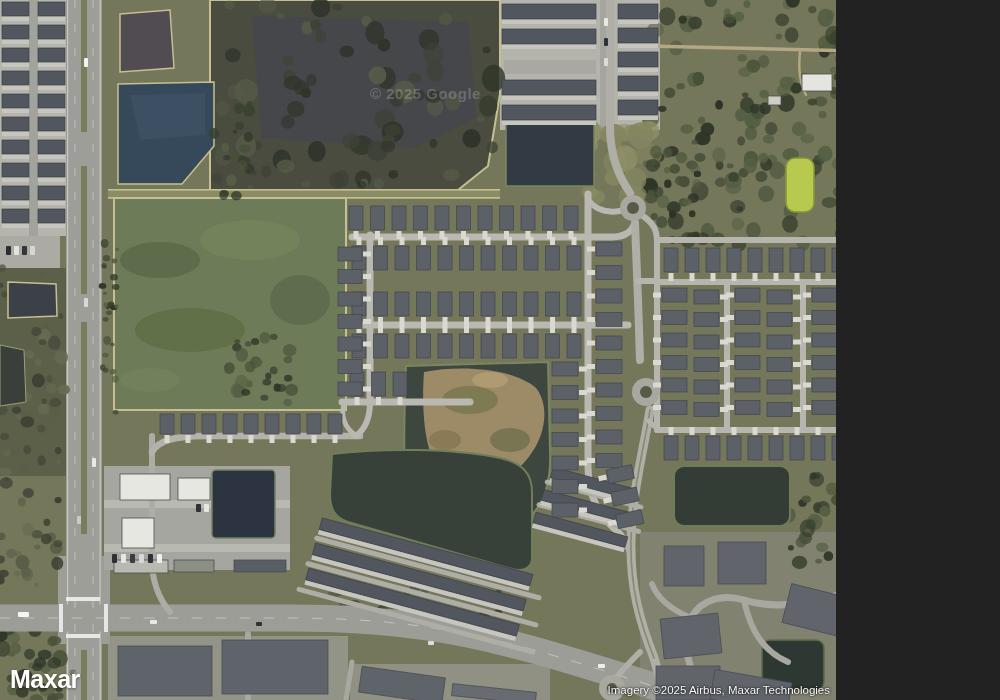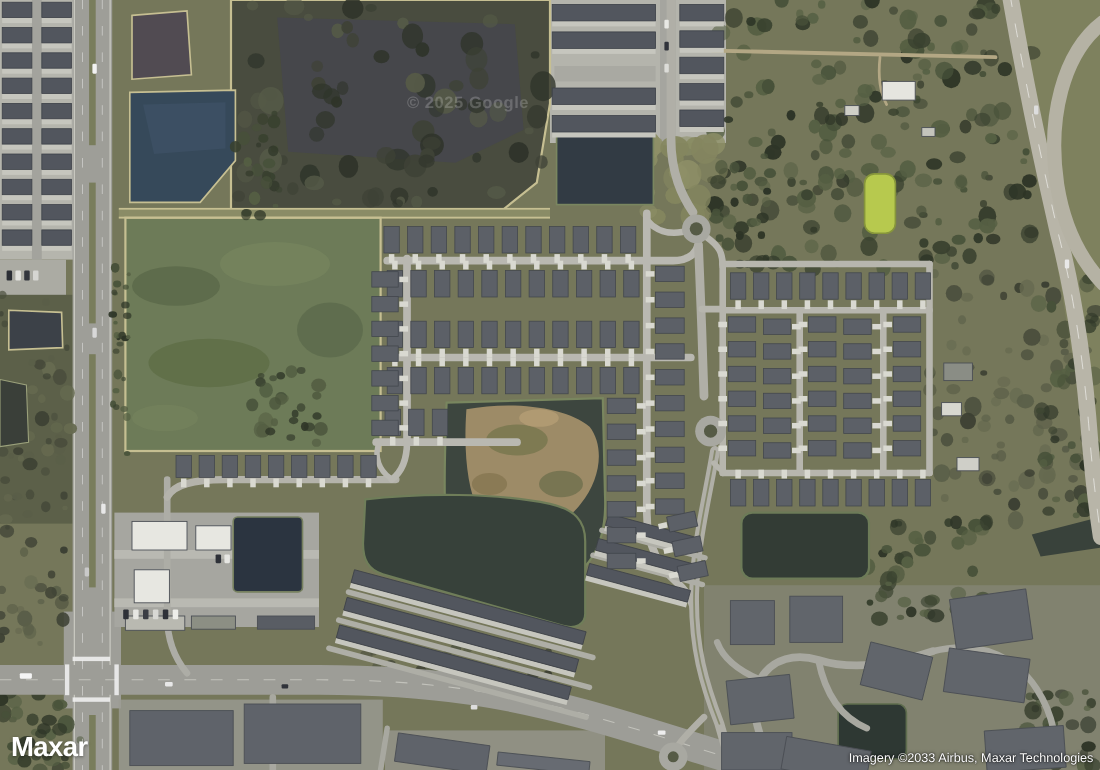--- a/index.html
+++ b/index.html
@@ -1,16 +1,16 @@
 <!DOCTYPE html>
 <html><head>
 <meta charset="utf-8">
 <style>
   html,body{margin:0;padding:0;background:#222;}
-  .stage{position:relative;width:1000px;height:700px;overflow:hidden;background:#75775a;
+  .stage{position:relative;width:836px;height:700px;overflow:hidden;background:#75775a;
          font-family:"Liberation Sans",sans-serif;cursor:grab;}
   .stage svg{position:absolute;left:0;top:0;display:block;}
   .watermark{position:absolute;left:370px;top:85px;font-size:15px;font-weight:700;
              letter-spacing:.5px;color:rgba(255,255,255,0.20);white-space:nowrap;user-select:none;}
   .google-logo{position:absolute;left:10px;bottom:6px;font-size:25px;font-weight:600;
                letter-spacing:-0.5px;color:#ffffff;text-shadow:0 1px 3px rgba(0,0,0,0.45);
                white-space:nowrap;user-select:none;cursor:pointer;}
   .attribution{position:absolute;right:6px;bottom:4px;font-size:11.5px;color:#ffffff;
                text-shadow:0 0 3px rgba(0,0,0,0.95),0 0 1px rgba(0,0,0,0.95);white-space:nowrap;}
 </style>
@@ -1271,14 +1271,14 @@
     <g>
       <rect x="59" y="604" width="4" height="28" fill="#eeeeee" opacity="0.9"></rect>
       <rect x="104" y="604" width="4" height="28" fill="#eeeeee" opacity="0.9"></rect>
       <rect x="66" y="597" width="34" height="4" fill="#eeeeee" opacity="0.9"></rect>
       <rect x="66" y="634" width="34" height="4" fill="#eeeeee" opacity="0.9"></rect>
     </g>
   </svg>
 
   <div class="watermark">© 2025 Google</div>
   <div class="google-logo">Maxar</div>
-  <div class="attribution">Imagery ©2033 Airbus, Maxar Technologies</div>
+  <div class="attribution">Imagery ©2025 Airbus, Maxar Technologies</div>
 </div>
 
 </body></html>

